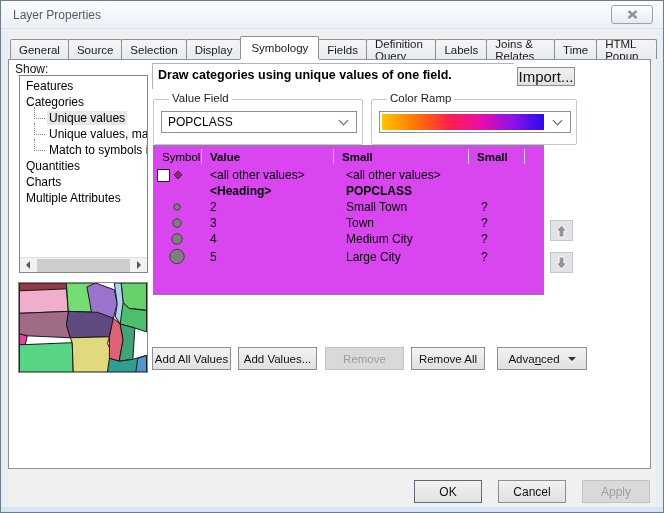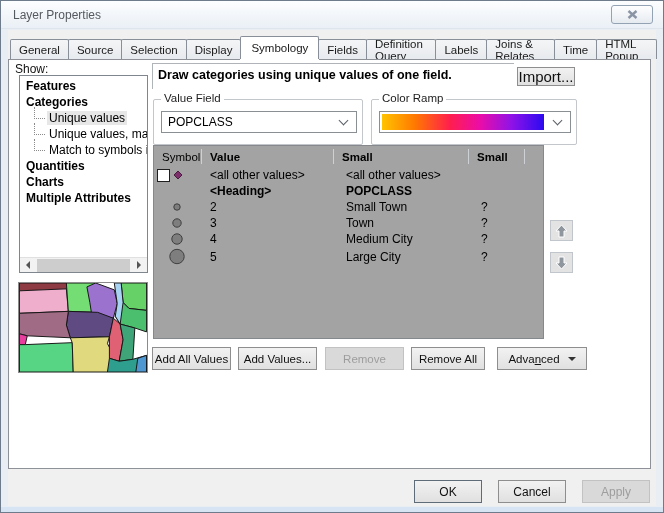--- a/index.html
+++ b/index.html
@@ -74,21 +74,21 @@
   }
   .show-label { position: absolute; left: 6px; top: 2px; font-size: 12px; color: #111; }
   
   .tree-box {
     position: absolute; left: 10px; top: 15px; width: 129px; height: 198px;
     background: #fff; border: 1px solid #7f868d;
     overflow: hidden; font-size: 12px;
   }
   .tree-items { padding: 2px 0 0 4px; }
   .tree-row { height: 16px; display: flex; align-items: center; white-space: nowrap; }
-  .tree-row.bold .tree-label { font-weight: bold; }
+  .tree-row.bold .tree-label { font-weight: normal; }
   .tree-row.child { padding-left: 10px; }
   .elbow {
     width: 11px; height: 12px; margin-top: -10px; margin-right: 2px;
     border-left: 1px dotted #8a8a8a; border-bottom: 1px dotted #8a8a8a;
     flex: 0 0 auto;
   }
   .tree-label { padding: 0 2px; color: #000; }
   .tree-row.selected .tree-label { background: #e7e7e7; }
   .hscroll {
     position: absolute; left: 0; right: 0; bottom: 0; height: 15px;
@@ -126,21 +126,21 @@
   }
   .import-btn { position: absolute; left: 508px; top: 7px; width: 58px; height: 19px; }
   
   .groupbox {
     position: absolute; top: 39px; height: 46px;
     border: 1px solid #c3c6ca; border-radius: 2px;
   }
   .gb-value { left: 144px; width: 210px; }
   .gb-ramp  { left: 362px; width: 206px; }
   .gb-label {
-    position: absolute; top: -8px; left: 7px;
+    position: absolute; top: -8px; left: 15px;
     background: #fff; padding: 0 3px;
     font-size: 11.5px; color: #1c1c1c;
   }
   .combo {
     position: absolute; left: 7px; top: 11px; height: 22px;
     background: #fff; border: 1px solid #8a8f94;
     display: flex; align-items: center;
   }
   .combo-value { font-size: 12px; color: #000; padding-left: 6px; flex: 1; }
   .chevron {
@@ -148,22 +148,22 @@
     border-right: 1.6px solid #5a5f66; border-bottom: 1.6px solid #5a5f66;
     transform: rotate(45deg); flex: 0 0 auto;
   }
   .gb-value .combo { width: 196px; }
   .gb-ramp  .combo { width: 192px; }
   .ramp-swatch {
     position: absolute; left: 2px; top: 2px; bottom: 2px; right: 26px;
   }
   
   .sym-table {
-    position: absolute; left: 144px; top: 85px; width: 391px; height: 194px;
-    background: #a3a3a3; border: 1px solid #85898e;
+    position: absolute; left: 144px; top: 85px; width: 391px; height: 150px;
+    background: #d946ef; border: 1px solid #85898e;
     font-size: 12px; overflow: hidden;
   }
   .trow {
     display: grid; grid-template-columns: 48px 132px 135px 56px 18px;
     align-items: center; height: 16px;
   }
   .trow.header { height: 21px; font-size: 11.5px; }
   .trow.header .hcell {
     height: 15px; display: flex; align-items: center;
     border-right: 1px solid #cdd0d4; padding-left: 9px;

